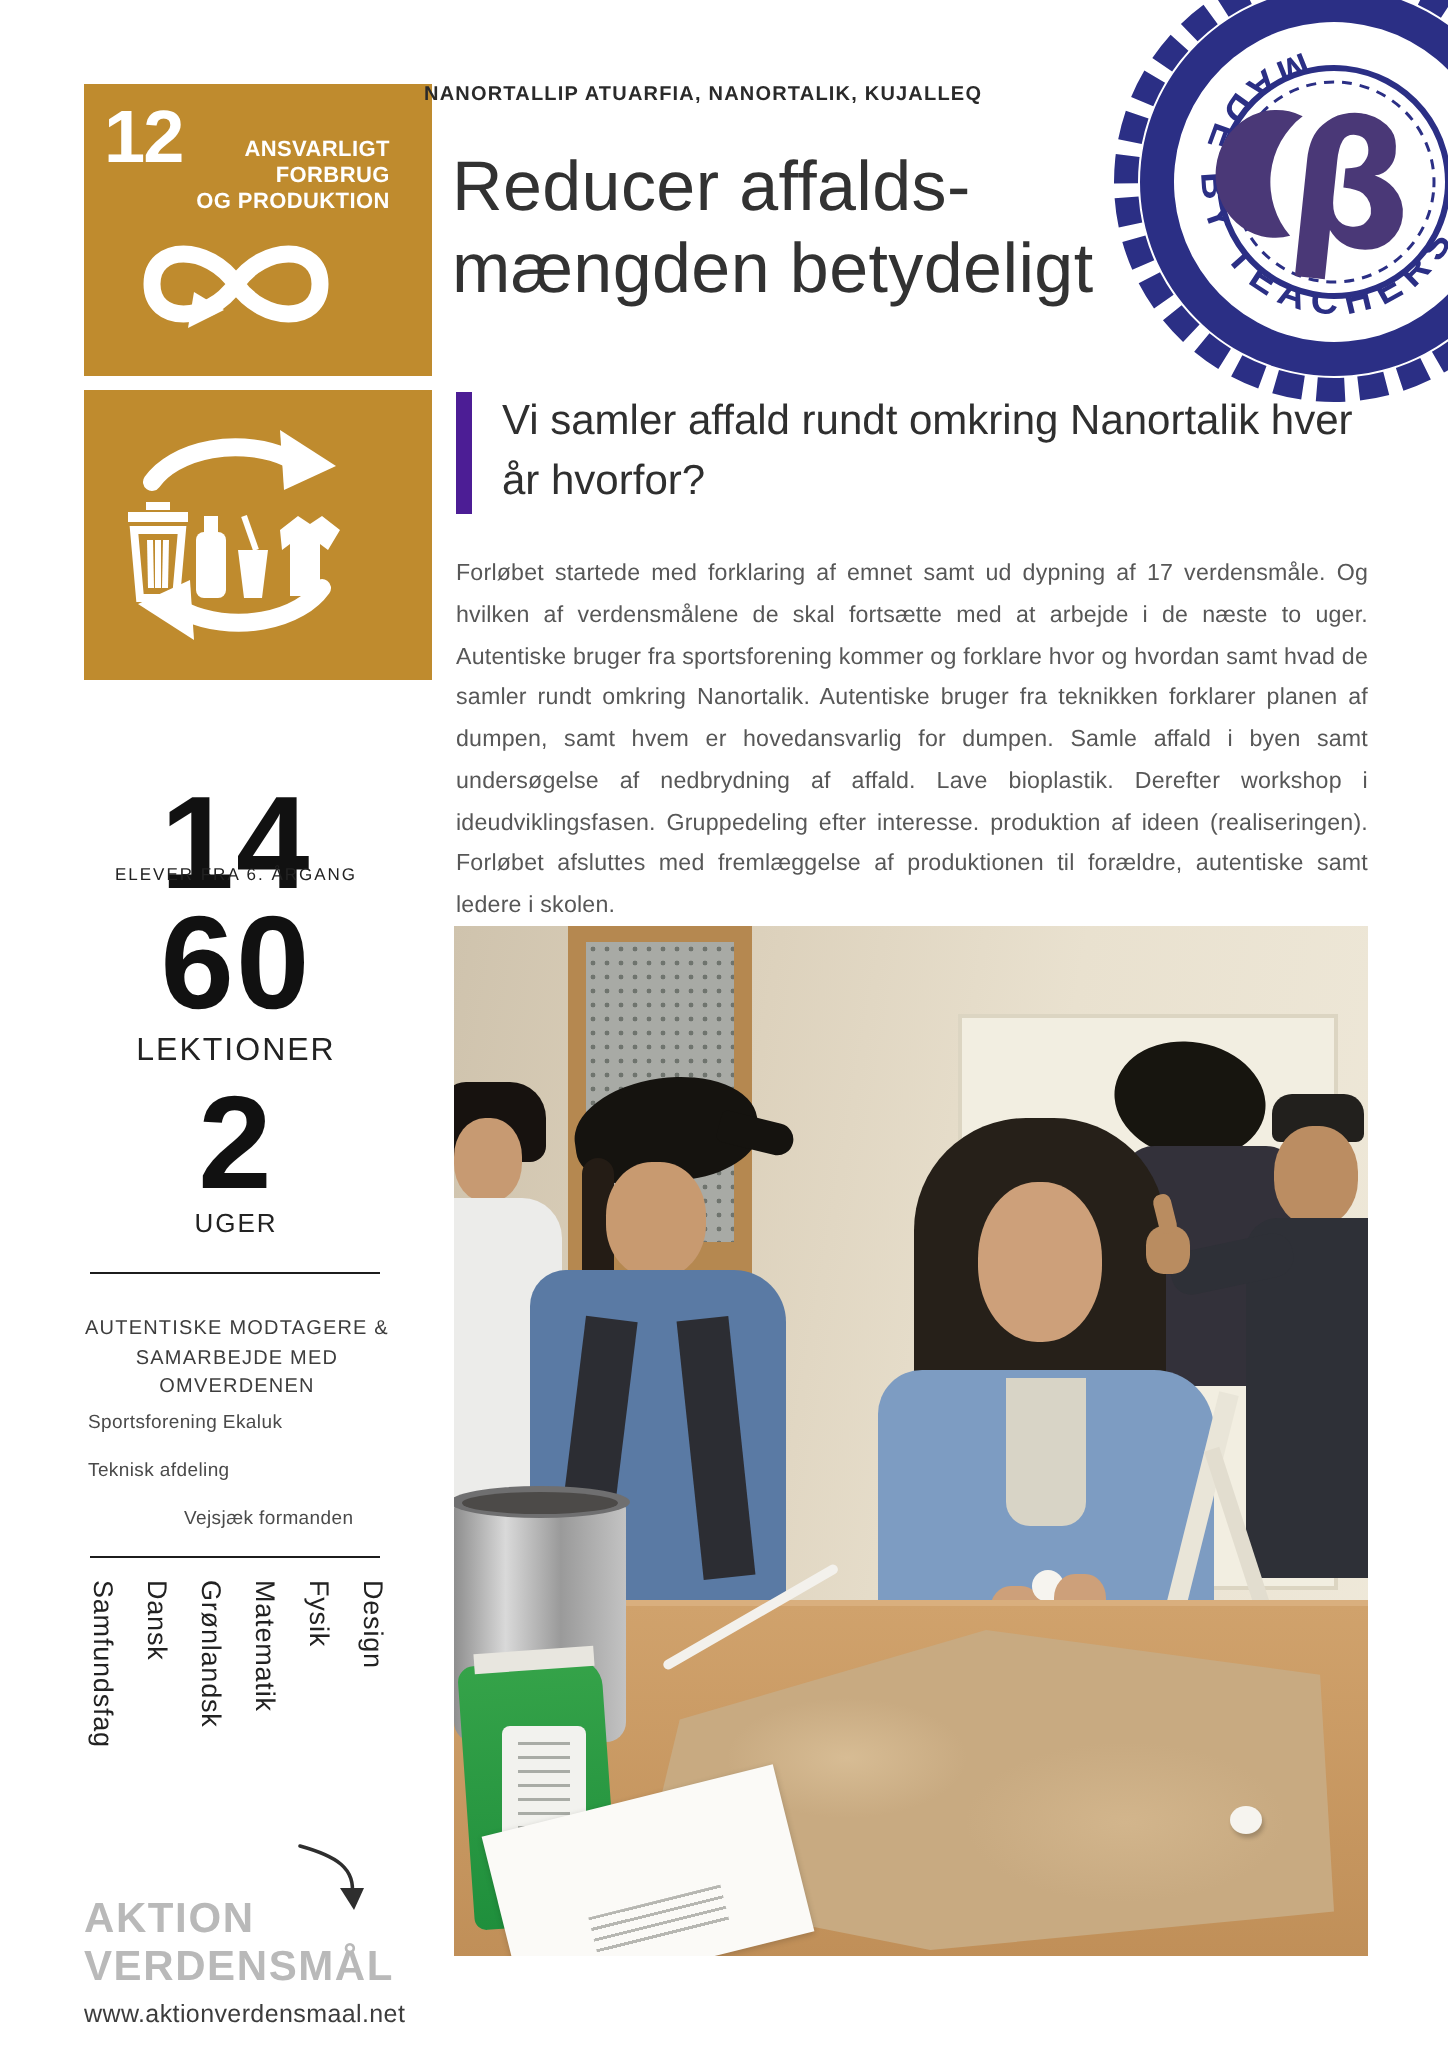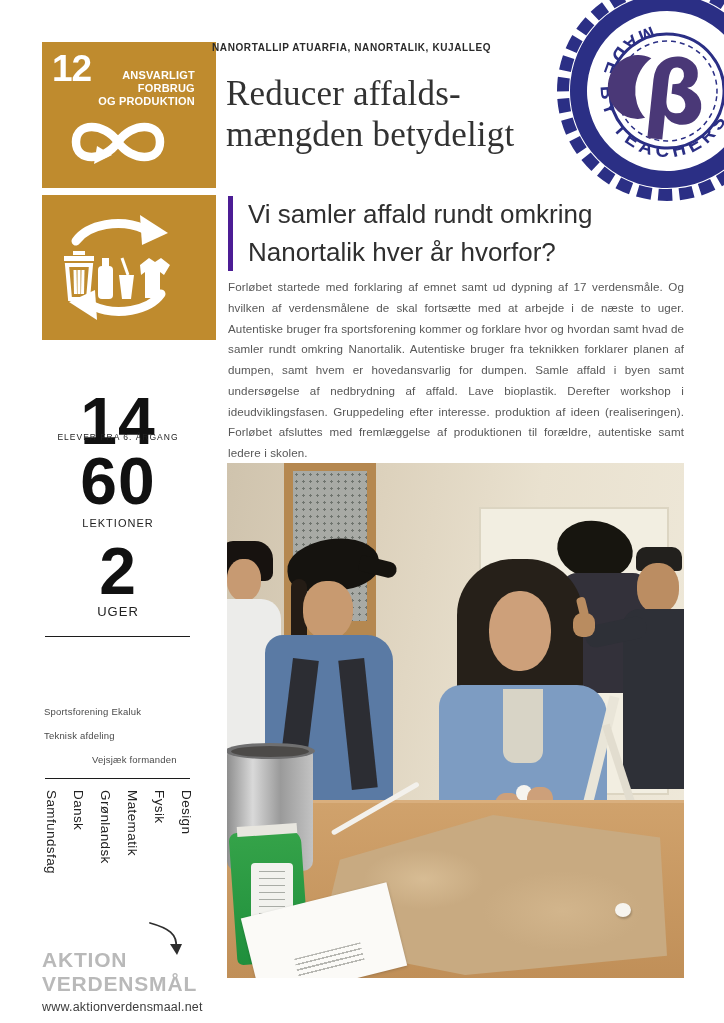--- a/index.html
+++ b/index.html
@@ -15,21 +15,21 @@
   .sdg-num { font-size:37px; font-weight:700; line-height:.92; letter-spacing:-1px; }
   .sdg-label { font-size:11px; font-weight:700; line-height:1.18; letter-spacing:.2px; margin-top:17px; }
   .sdg-label span { display:block; }
   .sdg-infinity { position:absolute; left:14px; top:62px; }
   .recycle-svg { position:absolute; left:0; top:0; }
 
   
   .stat-val { position:absolute; left:42px; width:152px; text-align:center; font-weight:700; font-size:66px; line-height:1; color:#111; letter-spacing:1px; }
   .stat-lab { position:absolute; left:30px; width:176px; text-align:center; color:#222; }
   .v14 { top:364px;margin-top:24px; } .l14 { top:432px; font-size:8.5px; letter-spacing:1px; }
-  .v60 { top:448px; } .l60 { top:517px; font-size:11px; letter-spacing:1px; }
+  .v60 { top:448px; } .l60 { top:517px; font-size:16px; letter-spacing:1px; }
   .v2  { top:538px; } .l2  { top:604px; font-size:13px; letter-spacing:1px; }
 
   .rule { position:absolute; left:45px; width:145px; height:1px; background:#1c1c1c; }
   .rule1 { top:636px; } .rule2 { top:778px; }
 
   
   .partners-h { position:absolute; left:36px; top:658px; width:165px; text-align:center;
     font-size:10px; letter-spacing:.6px; color:#3d3d3d; line-height:1.45; }
   .partners-h span { display:block; }
   .partner { position:absolute; left:44px; font-size:9.5px; color:#4a4a4a; letter-spacing:.2px; }
@@ -43,24 +43,24 @@
   
   .note { position:absolute; left:42px; top:905px; font-style:italic; font-size:11.5px; color:#2e2e2e; line-height:1.4; }
   .note span { display:block; }
   .note-arrow { position:absolute; left:146px; top:920px; }
   .logo { position:absolute; left:42px; top:948px; font-weight:700; font-size:21px; color:#b9b9b9; letter-spacing:.8px; line-height:1.14; }
   .logo span { display:block; }
   .site-url { position:absolute; left:42px; top:1000px; font-size:12.5px; color:#3c3c3c; letter-spacing:.2px; text-decoration:none; }
 
   
   .kicker { position:absolute; left:212px; top:42px; font-size:10px; font-weight:700; letter-spacing:.6px; color:#2a2a2a; }
-  .title { position:absolute; left:226px; top:74px; font-size:35px; font-weight:500; color:#323232; line-height:1.17; letter-spacing:.2px;font-family:Liberation Serif, serif; }
+  .title { position:absolute; left:226px; top:74px; font-size:35px; font-weight:500; color:#323232; line-height:1.17; letter-spacing:.2px; }
   .title span { display:block; }
-  .subtitle { position:absolute; left:228px; top:196px; width:458px; border-left:5px solid #4c1d95;
-    padding-left:15px; font-size:26px; font-weight:500; color:#2f2f2f; line-height:1.45; }
+  .subtitle { position:absolute; left:228px; top:196px; width:458px; border-left:8px solid #4c1d95;
+    padding-left:15px; font-size:21px; font-weight:500; color:#2f2f2f; line-height:1.45; }
   .body-text { position:absolute; left:228px; top:277px; width:456px; font-size:11.6px; color:#575757;
     line-height:1.79; text-align:justify; letter-spacing:.1px; }
 
   
   .stamp { position:absolute; left:552px; top:-24px; transform:rotate(6deg); }
 
   
   .photo { position:absolute; left:227px; top:463px; width:457px; height:515px; overflow:hidden;
     background:linear-gradient(100deg,#cfc3ad 0%,#ddd2bd 30%,#e9e1cf 58%,#efe9da 100%); }
   .photo div { position:absolute; }
@@ -175,20 +175,25 @@
 
   <div class="stat-val v14">14</div>
   <div class="stat-lab l14">ELEVER FRA 6. ÅRGANG</div>
   <div class="stat-val v60">60</div>
   <div class="stat-lab l60">LEKTIONER</div>
   <div class="stat-val v2">2</div>
   <div class="stat-lab l2">UGER</div>
 
   <div class="rule rule1"></div>
 
+  <div class="partners-h">
+    <span>AUTENTISKE MODTAGERE &amp;</span>
+    <span>SAMARBEJDE MED</span>
+    <span>OMVERDENEN</span>
+  </div>
   <div class="partner p0">Sportsforening Ekaluk</div>
   <div class="partner p1">Teknisk afdeling</div>
   <div class="partner p2">Vejsjæk formanden</div>
 
   <div class="rule rule2"></div>
 
   <div class="subjects">
     <span class="subject">Samfundsfag</span>
     <span class="subject">Dansk</span>
     <span class="subject">Grønlandsk</span>

